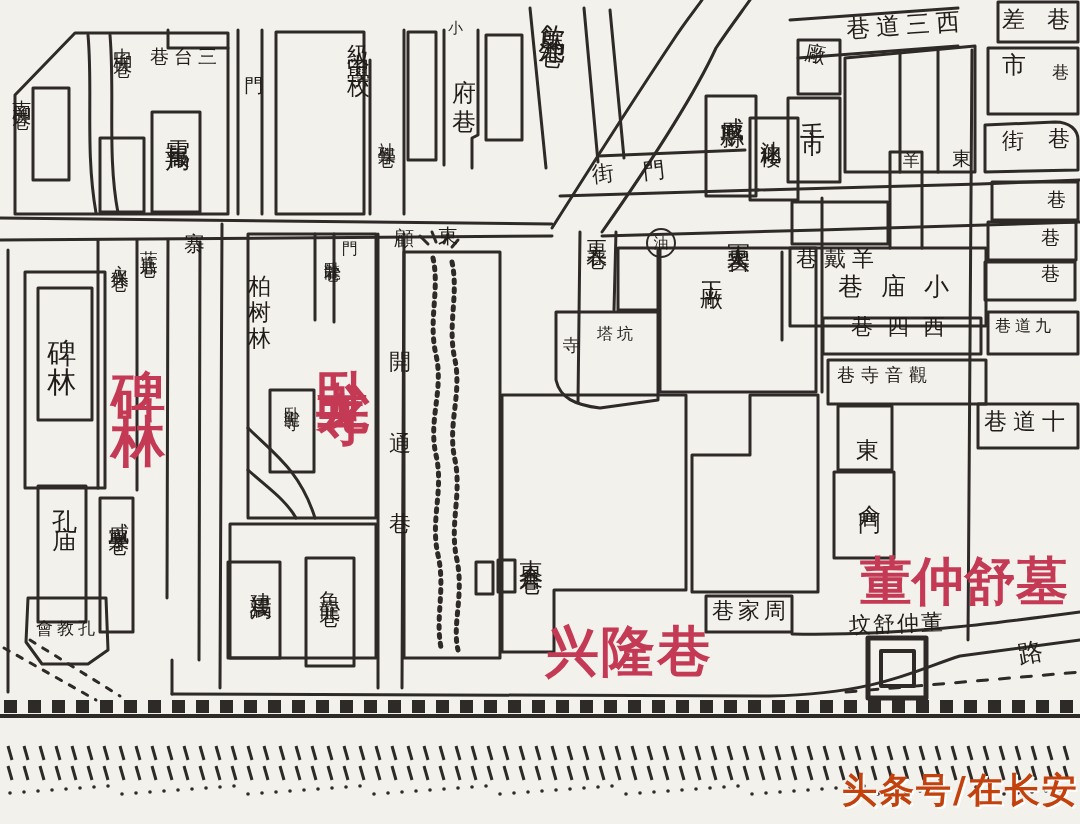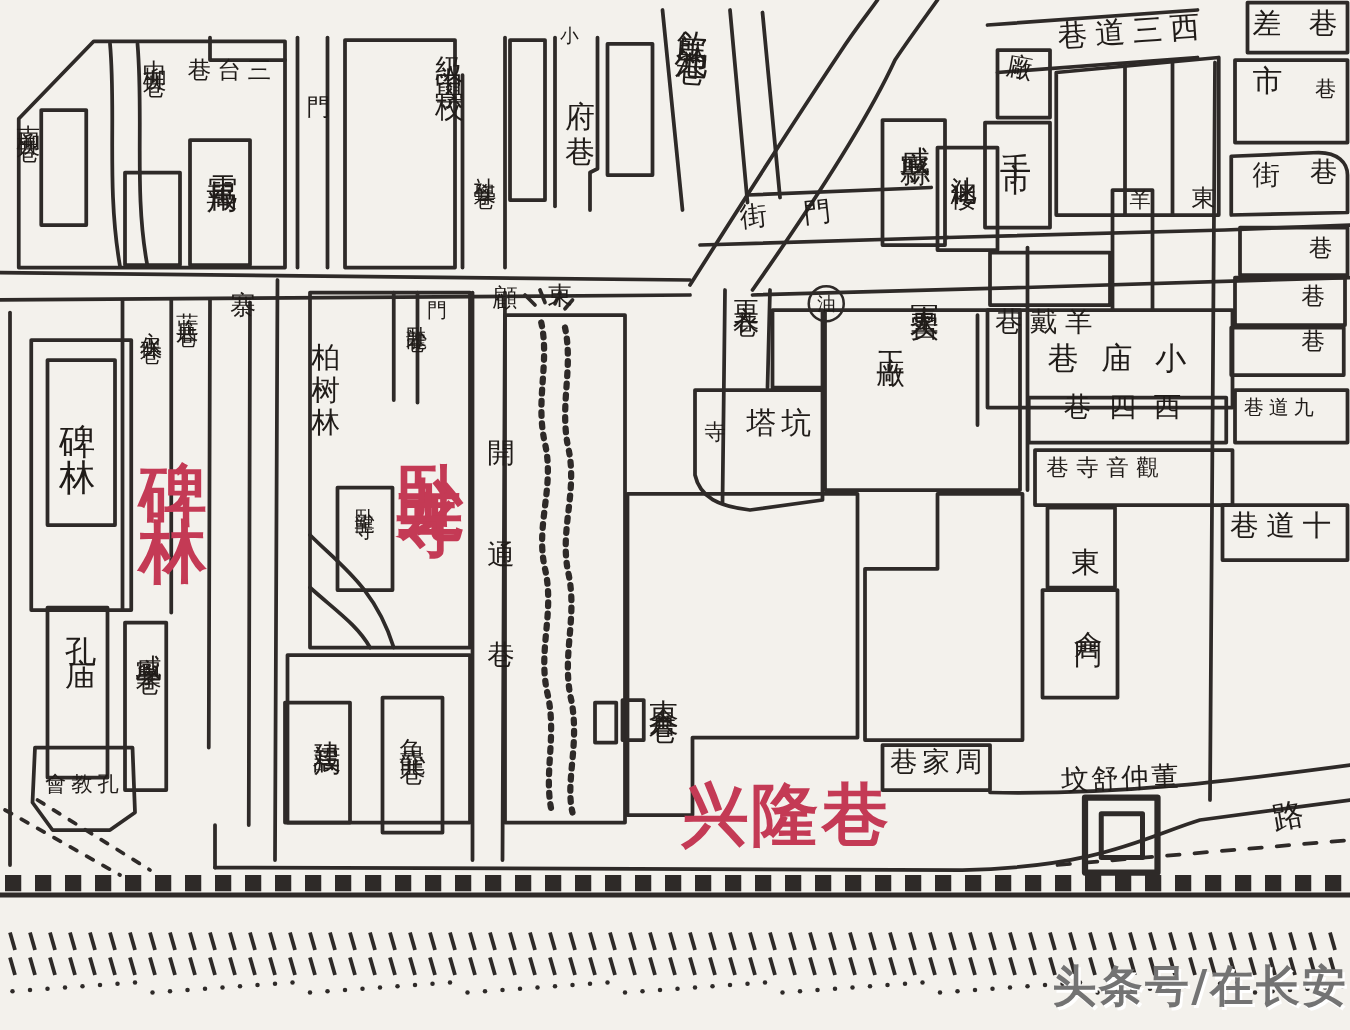--- a/index.html
+++ b/index.html
@@ -4,21 +4,21 @@
 <style>
   html,body{margin:0;padding:0;}
   #stage{position:relative;width:1080px;height:824px;overflow:hidden;
          background:#f3f1ec;font-family:"DejaVu Serif",serif;}
   #linework{position:absolute;left:0;top:0;}
   #labels-layer{position:absolute;left:0;top:0;width:1080px;height:824px;}
   .lbl{position:absolute;color:#201c19;line-height:1.04;white-space:pre;
        font-family:"DejaVu Serif",serif;}
   .v{writing-mode:vertical-rl;text-orientation:upright;}
   .red{color:#c43a55;font-family:"DejaVu Sans",sans-serif;font-weight:bold;}
-  .wm{color:#737373;font-family:"DejaVu Sans",sans-serif;font-weight:bold;
+  .wm{color:#c2410c;font-family:"DejaVu Sans",sans-serif;font-weight:bold;
       text-shadow:2px 2px 0 #ffffff;letter-spacing:2px;}
   .circ{border:2px solid #2e2a28;border-radius:50%;width:26px;height:26px;
         display:flex;align-items:center;justify-content:center;line-height:1;}
 </style>
 </head>
 <body>
 
 <div id="stage">
 
   <svg id="linework" width="1080" height="824" viewBox="0 0 1080 824">
@@ -431,21 +431,21 @@
       <span class="lbl" style="left: 796px; top: 206px; font-size: 22px; letter-spacing: 6px; margin-top: 42px;">巷戴羊</span>
       <span class="lbl" style="left: 838px; top: 274px; font-size: 25px; letter-spacing: 18px;">巷庙小</span>
       <span class="lbl" style="left: 851px; top: 316px; font-size: 22px; letter-spacing: 14px;">巷四西</span>
       <span class="lbl" style="left: 837px; top: 366px; font-size: 18px; letter-spacing: 6px;">巷寺音觀</span>
       <span class="lbl v" style="left: 855px; top: 420px; font-size: 23px;">東</span>
       <span class="lbl v" style="left: 857px; top: 486px; font-size: 23px; letter-spacing: 8px;">倉門</span>
       <span class="lbl v" style="left: 726px; top: 226px; font-size: 23px; letter-spacing: 2px;">軍人实習</span>
       <span class="lbl v" style="left: 699px; top: 263px; font-size: 23px; letter-spacing: 4px;">工廠</span>
       <span class="lbl v" style="left: 585px; top: 224px; font-size: 21px; letter-spacing: 4px;">更衣巷</span>
       <span class="lbl v" style="left: 562px; top: 322px; font-size: 17px;">寺</span>
-      <span class="lbl" style="left: 597px; top: 326px; font-size: 24px; letter-spacing: 4px;">塔坑</span>
+      <span class="lbl" style="left: 597px; top: 326px; font-size: 16px; letter-spacing: 4px;">塔坑</span>
       <span class="lbl" style="left: 184px; top: 234px; font-size: 21px;">寨</span>
       <span class="lbl v" style="left: 110px; top: 250px; font-size: 18px; letter-spacing: 5px;">永保巷</span>
       <span class="lbl v" style="left: 139px; top: 236px; font-size: 18px; letter-spacing: 5px;">蓝店巷</span>
       <span class="lbl v" style="left: 47px; top: 316px; font-size: 29px; letter-spacing: 28px;">碑林</span>
       <span class="lbl v" style="left: 51px; top: 490px; font-size: 25px; letter-spacing: 16px;">孔庙</span>
       <span class="lbl v" style="left: 107px; top: 506px; font-size: 21px; letter-spacing: 4px;">咸寧學巷</span>
       <span class="lbl" style="left: 36px; top: 620px; font-size: 17px; letter-spacing: 4px;">會教孔</span>
       <span class="lbl v" style="left: 247px; top: 256px; font-size: 23px; letter-spacing: 26px;">柏树林</span>
       <span class="lbl v" style="left: 323px; top: 248px; font-size: 17px; letter-spacing: 2px;">卧龍巷</span>
       <span class="lbl v" style="left: 341px; top: 228px; font-size: 16px;">門</span>
@@ -456,16 +456,17 @@
       <span class="lbl v" style="left: 249px; top: 574px; font-size: 22px; letter-spacing: 4px;">建設局</span>
       <span class="lbl v" style="left: 318px; top: 574px; font-size: 21px; letter-spacing: 8px;">魚龍巷</span>
       <span class="lbl v" style="left: 518px; top: 540px; font-size: 24px; letter-spacing: 6px;">東倉巷</span>
       <span class="lbl" style="left: 712px; top: 600px; font-size: 22px; letter-spacing: 4px;">巷家周</span>
       <span class="lbl" style="left: 849px; top: 613px; font-size: 22px; letter-spacing: 2px; transform: rotate(-2deg);">坟舒仲董</span>
       <span class="lbl" style="left: 1018px; top: 640px; font-size: 25px; transform: rotate(-10deg);">路</span>
       <span class="lbl circ" style="left: 646px; top: 228px; font-size: 15px;">油</span>
       <span class="lbl v red" style="left: 110px; top: 326px; font-size: 54px; letter-spacing: 44px;">碑林</span>
       <span class="lbl v red" style="left: 316px; top: 328px; font-size: 53px; letter-spacing: 10px;">卧龙寺</span>
       <span class="lbl red" style="left: 545px; top: 624px; font-size: 54px; letter-spacing: 2px;">兴隆巷</span>
+      <span class="lbl red" style="left: 860px; top: 554px; font-size: 52px;">董仲舒墓</span>
     </div>
 
   <span class="lbl wm" style="left:842px;top:772px;font-size:35px;position:absolute;">头条号/在长安</span>
 </div>
 
 </body></html>

